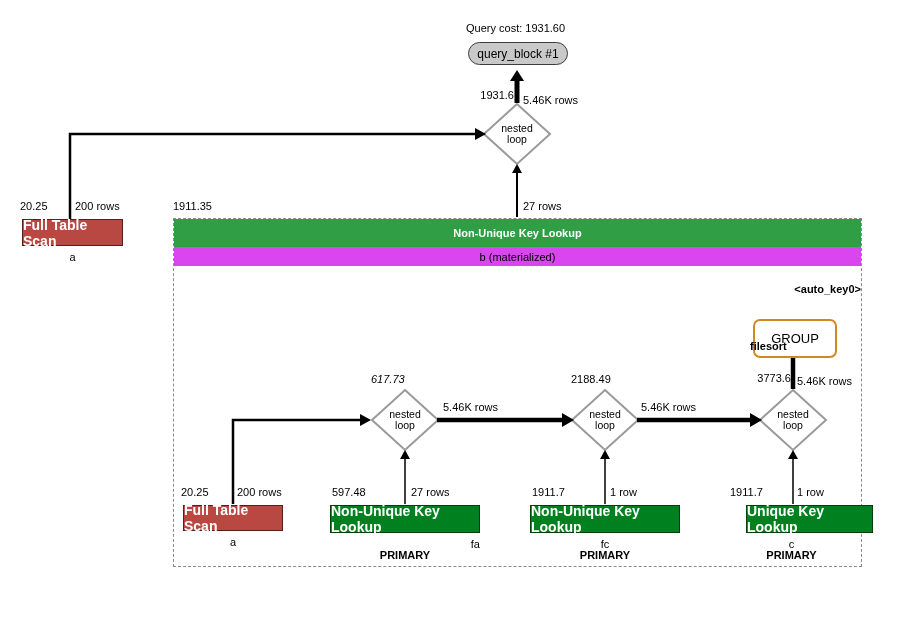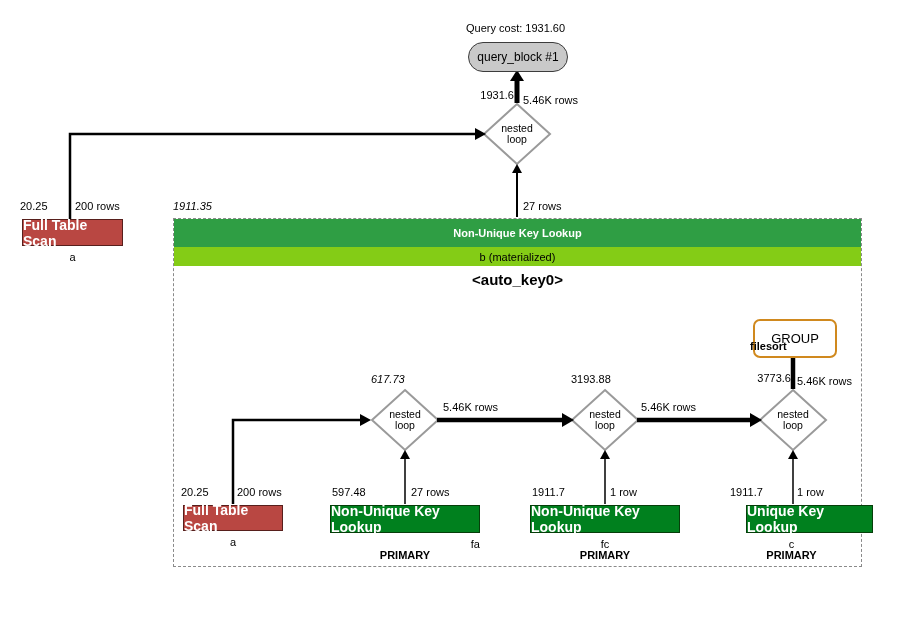--- a/index.html
+++ b/index.html
@@ -11,24 +11,24 @@
   .node{position:absolute;display:flex;align-items:center;justify-content:center;
         font-size:14px;font-weight:bold;box-sizing:border-box;}
   .scan-red{background:#b94742;border:1px solid #571f1c;color:#fff;}
   .lookup-green{background:#00801e;border:1px solid #063e0a;color:#fff;}
   .qblock{background:#c9c9c9;border:1.5px solid #3c3c3c;color:#000;font-weight:normal;font-size:12px;}
   .mat-container{position:absolute;left:173px;top:218px;width:689px;height:349px;
         border:1px dashed #8a8a8a;box-sizing:border-box;background:#fff;}
   .mat-header{position:absolute;left:0;top:0;right:0;height:28px;background:#2f9e44;
         display:flex;align-items:center;justify-content:center;color:#fff;
         font-size:11px;font-weight:bold;}
-  .mat-sub{position:absolute;left:0;top:28px;right:0;height:19px;background:#84cc16;
+  .mat-sub{position:absolute;left:0;top:28px;right:0;height:19px;background:#d946ef;
         display:flex;align-items:center;justify-content:center;font-size:11px;color:#000;}
-  .mat-key{position:absolute;left:0;top:52px;right:0;text-align:center;
-        font-size:15px;font-weight:bold;color:#000;}
+  .mat-key{position:absolute;left:0;top:64px;right:0;text-align:right;
+        font-size:11px;font-weight:bold;color:#000;}
   .group-box{position:absolute;left:753px;top:319px;width:80px;height:35px;
         border:2px solid #d0891e;border-radius:7px;background:#fff;
         display:flex;align-items:center;justify-content:center;font-size:13px;color:#000;}
   .dlabel{position:absolute;width:44px;text-align:center;font-size:10.5px;
         line-height:11px;color:#000;}
   svg.wires{position:absolute;left:0;top:0;pointer-events:none;}
 </style>
 </head>
 <body>
 
@@ -72,42 +72,42 @@
     <polygon points="400,459 410,459 405,450" fill="#000"></polygon>
 
     <path d="M605,504 L605,458" stroke="#000" stroke-width="1.5" fill="none"></path>
     <polygon points="600,459 610,459 605,450" fill="#000"></polygon>
 
     <path d="M793,504 L793,458" stroke="#000" stroke-width="1.5" fill="none"></path>
     <polygon points="788,459 798,459 793,450" fill="#000"></polygon>
   </svg>
 
   <div class="lbl" style="left:466px;top:22px;">Query cost: 1931.60</div>
-  <div class="node qblock" style="left:468px;top:42px;width:100px;height:30px;border-radius:15px;">query_block #1</div>
+  <div class="node qblock" style="left:468px;top:42px;width:100px;height:23px;border-radius:15px;">query_block #1</div>
   <div class="lbl r" style="right:390px;top:89px;">1931.6</div>
   <div class="lbl" style="left:523px;top:94px;">5.46K rows</div>
 
   <div class="dlabel" style="left:495px;top:123px;">nested loop</div>
 
   <div class="lbl" style="left:20px;top:200px;">20.25</div>
   <div class="lbl" style="left:75px;top:200px;">200 rows</div>
   <div class="node scan-red" style="left:22px;top:219px;width:101px;height:27px;">Full Table Scan</div>
   <div class="lbl" style="left:0px;top:251px;width:145px;text-align:center;">a</div>
 
-  <div class="lbl" style="left:173px;top:200px;font-style:italic;">1911.35</div>
+  <div class="lbl" style="left:173px;top:200px;">1911.35</div>
   <div class="lbl" style="left:523px;top:200px;">27 rows</div>
 
   <div class="group-box">GROUP</div>
   <div class="lbl b" style="left:750px;top:340px;">filesort</div>
   <div class="lbl r" style="right:113px;top:372px;">3773.6</div>
   <div class="lbl" style="left:797px;top:375px;">5.46K rows</div>
 
   <div class="lbl" style="left:371px;top:373px;font-style:italic;">617.73</div>
   <div class="lbl" style="left:443px;top:401px;">5.46K rows</div>
-  <div class="lbl" style="left:571px;top:373px;">3193.88</div>
+  <div class="lbl" style="left:571px;top:373px;">2188.49</div>
   <div class="lbl" style="left:641px;top:401px;">5.46K rows</div>
 
   <div class="dlabel" style="left:383px;top:409px;">nested loop</div>
   <div class="dlabel" style="left:583px;top:409px;">nested loop</div>
   <div class="dlabel" style="left:771px;top:409px;">nested loop</div>
 
   <div class="lbl" style="left:181px;top:486px;">20.25</div>
   <div class="lbl" style="left:237px;top:486px;">200 rows</div>
   <div class="node scan-red" style="left:183px;top:505px;width:100px;height:26px;">Full Table Scan</div>
   <div class="lbl" style="left:183px;top:536px;width:100px;text-align:center;">a</div>

